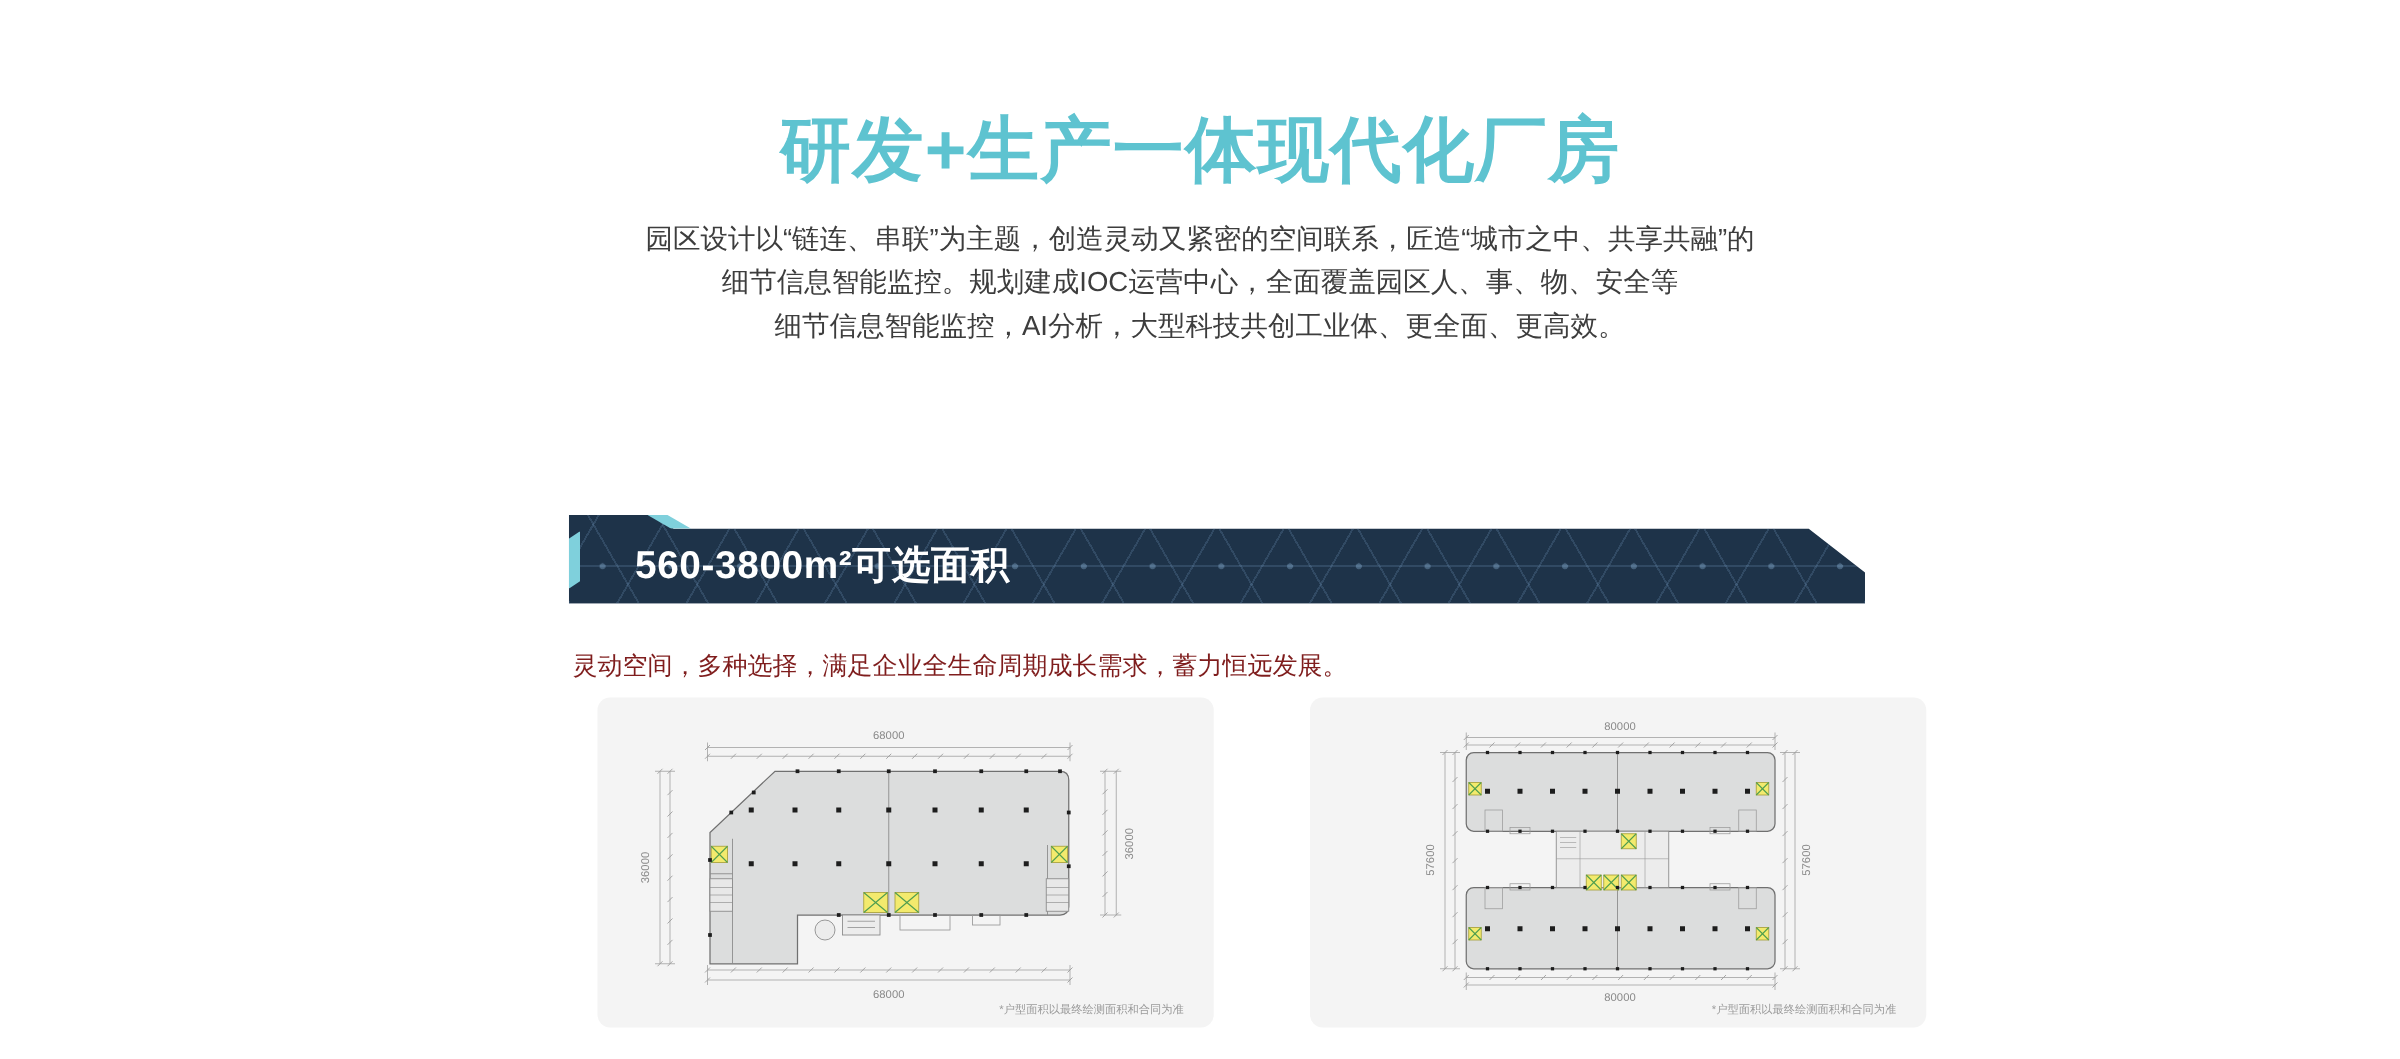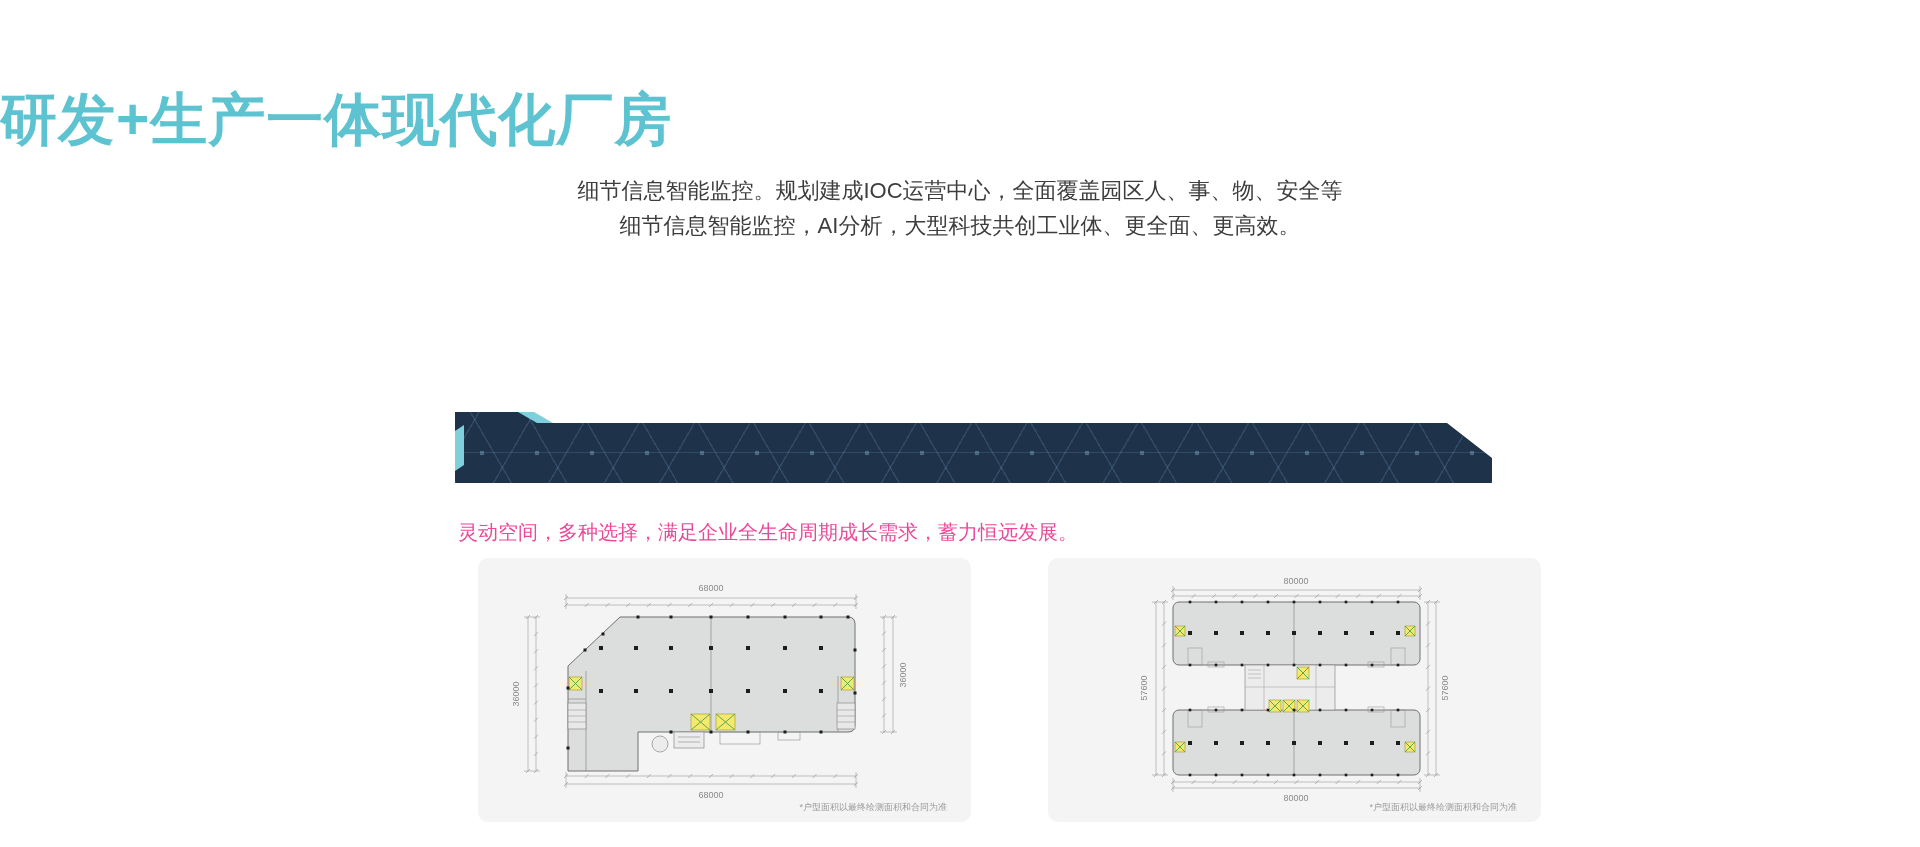--- a/index.html
+++ b/index.html
@@ -9,20 +9,21 @@
     width: 1920px;
     height: 847px;
     background: #ffffff;
     overflow: hidden;
   }
   .main-title {
     position: absolute;
     top: 82px;
     left: 0;
     width: 100%;
+    text-align: center;
     font-size: 57px;
     font-weight: bold;
     color: #5ec3d0;
     letter-spacing: 1px;
   }
   .intro {
     position: absolute;
     top: 173px;
     left: 0;
     width: 100%;
@@ -78,21 +79,21 @@
     font-size: 31px;
     font-weight: bold;
     z-index: 3;
     letter-spacing: 0.5px;
   }
   .section-subtitle {
     position: absolute;
     left: 458px;
     top: 519px;
     font-size: 20px;
-    color: #ec4899;
+    color: #7f1d1d;
   }
   
   .plan-card {
     position: absolute;
     top: 558px;
     width: 493px;
     height: 264px;
     background: #f4f4f4;
     border-radius: 10px;
     overflow: hidden;
@@ -111,28 +112,30 @@
   .dim-label { fill: #8a8a8a; font-size: 9px; font-family: "Liberation Sans", sans-serif; }
 </style>
 </head>
 <body>
 
 <div class="page">
 
   <h1 class="main-title">研发+生产一体现代化厂房</h1>
 
   <div class="intro">
+    <div>园区设计以“链连、串联”为主题，创造灵动又紧密的空间联系，匠造“城市之中、共享共融”的</div>
     <div>细节信息智能监控。规划建成IOC运营中心，全面覆盖园区人、事、物、安全等</div>
     <div>细节信息智能监控，AI分析，大型科技共创工业体、更全面、更高效。</div>
   </div>
 
   <div class="banner">
     <div class="banner-body"></div>
     <div class="banner-teal-slant"></div>
     <div class="banner-teal-left"></div>
+    <div class="banner-title">560-3800m²可选面积</div>
   </div>
 
   <div class="section-subtitle">灵动空间，多种选择，满足企业全生命周期成长需求，蓄力恒远发展。</div>
 
   <div class="plan-card left">
     <svg viewBox="0 0 493 264">
 
       <g stroke="#a8a8a8" stroke-width="0.7" fill="none">
         <line x1="88" y1="40" x2="378" y2="40"></line>
         <line x1="88" y1="47" x2="378" y2="47"></line>

